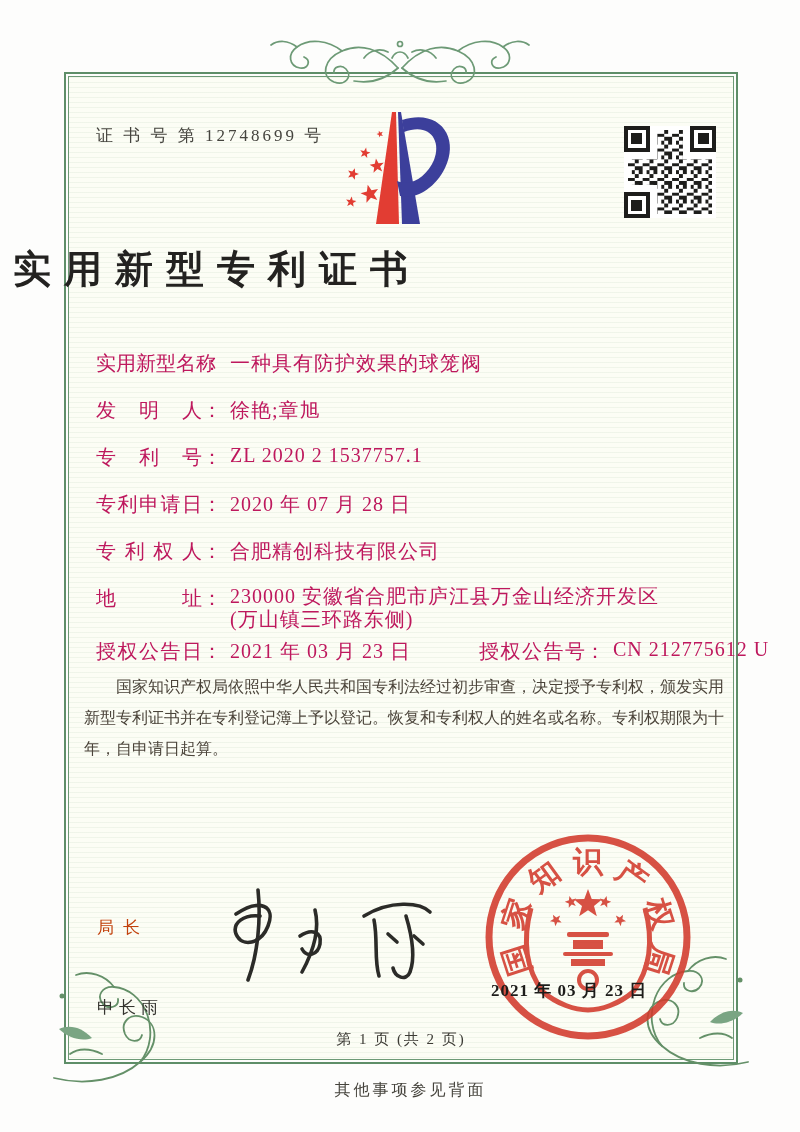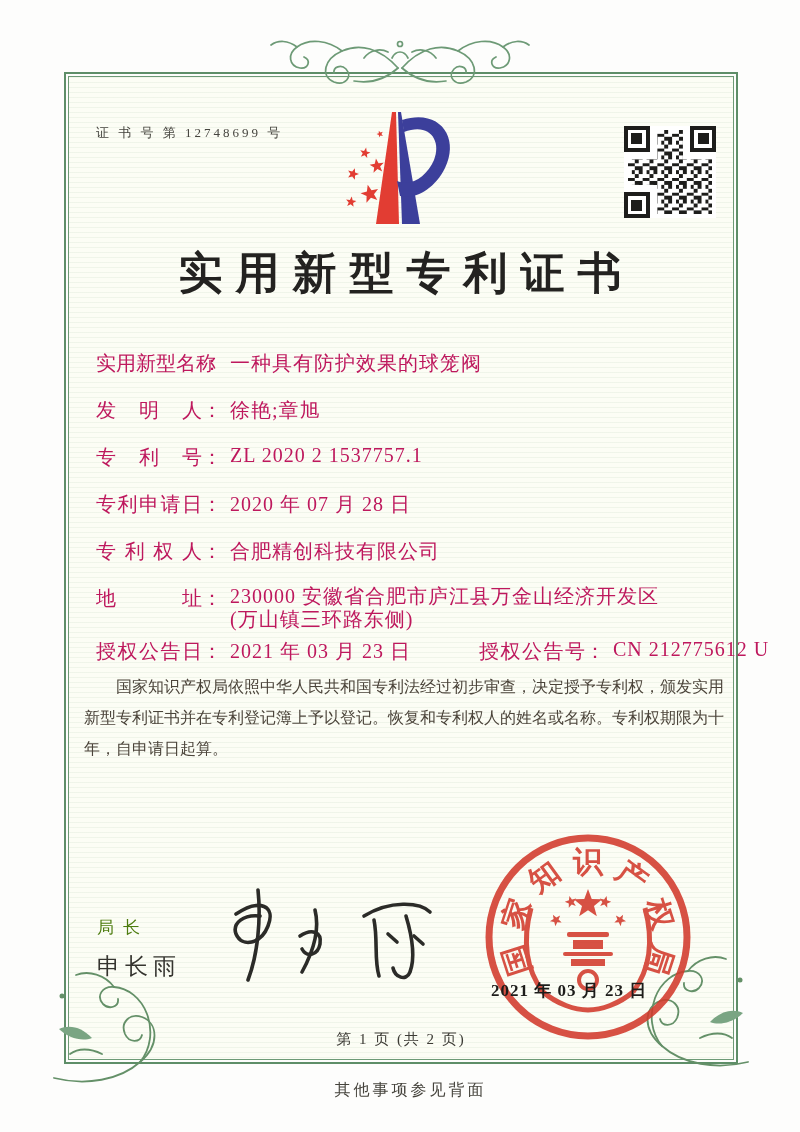--- a/index.html
+++ b/index.html
@@ -11,46 +11,46 @@
          border:2px solid #5e8e68;padding:2px;box-sizing:border-box;}
   .frame-inner{width:100%;height:100%;box-sizing:border-box;border:1px solid #6d9a76;
          background:#fcfdf5;
          background-image:repeating-linear-gradient(180deg,rgba(150,185,150,0.12) 0px,rgba(150,185,150,0.12) 1px,rgba(255,255,255,0) 1px,rgba(255,255,255,0) 5px);}
 
   .ornament{position:absolute;pointer-events:none;}
   .orn-top{left:268px;top:28px;}
   .orn-bl{left:46px;top:966px;}
   .orn-br{left:620px;top:950px;}
 
-  .cert-no{position:absolute;left:96px;top:124px;font-size:13px;letter-spacing:3px;color:#45443e;}
+  .cert-no{position:absolute;left:96px;top:124px;font-size:17px;letter-spacing:3px;color:#45443e;}
 
   .logo{position:absolute;left:330px;top:104px;width:140px;height:132px;}
   .qr{position:absolute;left:624px;top:126px;width:92px;height:92px;}
 
-  .doc-title{position:absolute;left:0;right:0;top:244px;text-align:center;
-             font-size:44px;font-weight:bold;letter-spacing:13px;text-indent:13px;color:#232220;}
+  .doc-title{position:absolute;left:0;right:0;top:244px;
+             font-size:38px;font-weight:bold;letter-spacing:13px;text-indent:13px;color:#232220;}
 
   .row{position:absolute;left:96px;font-size:20px;color:#be185d;white-space:nowrap;}
   .flabel{display:inline-block;width:106px;text-align:justify;text-align-last:justify;vertical-align:top;}
   .fcolon{display:inline-block;margin-right:8px;vertical-align:top;}
   .fvalue{display:inline-block;vertical-align:top;letter-spacing:1px;}
   .row-name{top:350px;} .row-inventor{top:397px;} .row-patno{top:444px;}
   .row-filing{top:491px;} .row-patentee{top:538px;}
   .row-address{top:585px;white-space:normal;}
   .row-address .fvalue{width:452px;line-height:23px;}
   .row-grant{top:638px;}
   .grant-gap{display:inline-block;width:58px;}
 
   .paras{position:absolute;left:84px;width:640px;top:671px;font-size:16px;line-height:31px;
          color:#4b443a;text-align:justify;}
   .paras p{margin:0;text-indent:2em;}
 
   .signoff-title{position:absolute;left:97px;top:916px;font-size:17px;letter-spacing:9px;
-                 color:#4d7c0f;font-family:"Liberation Sans","DejaVu Sans",sans-serif;}
-  .signoff-name{position:absolute;left:97px;top:951px;font-size:23px;letter-spacing:5px;
+                 color:#c2410c;font-family:"Liberation Sans","DejaVu Sans",sans-serif;}
+  .signoff-name{position:absolute;left:97px;top:996px;font-size:17px;letter-spacing:5px;
                 color:#35342f;font-family:"Liberation Sans","DejaVu Sans",sans-serif;}
   .signature{position:absolute;left:218px;top:876px;width:218px;height:116px;}
 
   .seal{position:absolute;left:479px;top:828px;width:218px;height:218px;}
   .seal-date{position:absolute;left:491px;top:979px;font-size:17px;font-weight:bold;
              color:#1d1c1a;letter-spacing:1px;}
 
   .page-info{position:absolute;left:64px;width:674px;top:1030px;text-align:center;
              font-size:15px;color:#3c3b35;letter-spacing:2px;}
   .back-note{position:absolute;left:0;right:0;top:1080px;text-align:center;

